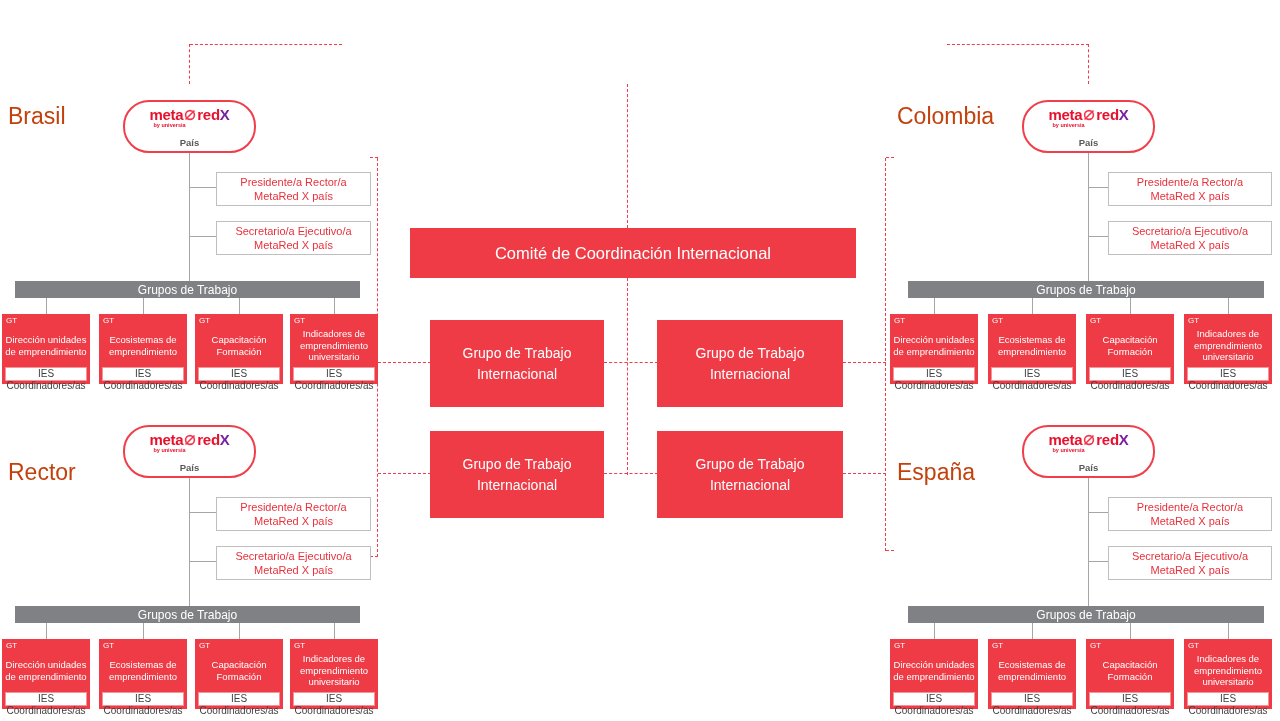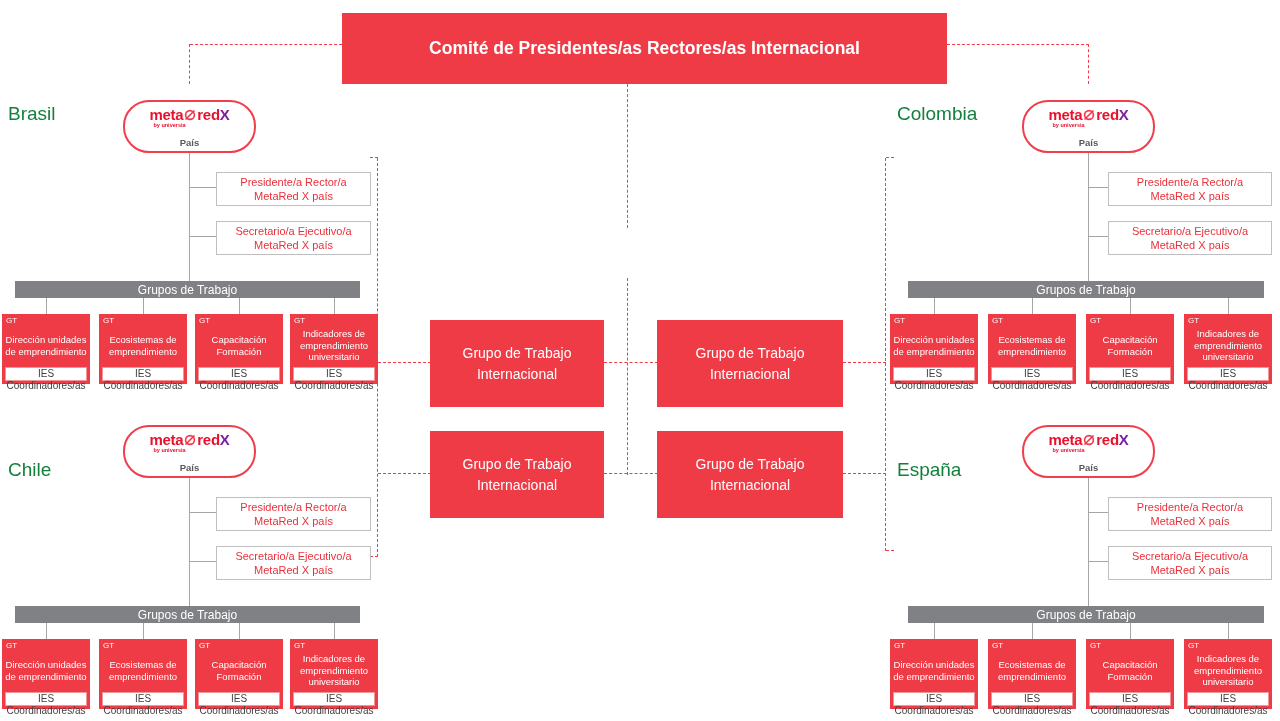--- a/index.html
+++ b/index.html
@@ -24,21 +24,21 @@
   
   .hline{position:absolute;height:1px;background:#A6A6A6;}
   .vline{position:absolute;width:1px;background:#A6A6A6;}
 
   
   .country{position:absolute;width:382px;height:292px;}
   .v-left {--logoL:123px;--trunkX:189px;--roleL:216px;--roleW:155px;--barL:15px;--barW:345px;
            --g1:2px;--g2:99px;--g3:195px;--g4:290px;--c1:46px;--c2:143px;--c3:239px;--c4:334px;--labelL:8px;}
   .v-right{--logoL:137px;--trunkX:203px;--roleL:223px;--roleW:164px;--barL:23px;--barW:356px;
            --g1:5px;--g2:103px;--g3:201px;--g4:299px;--c1:49px;--c2:147px;--c3:245px;--c4:343px;--labelL:12px;}
-  .clabel{position:absolute;left:var(--labelL);font-size:19px;color:#15803d;}
+  .clabel{position:absolute;left:var(--labelL);font-size:23px;color:#c2410c;}
   .row-top .clabel{top:5px;}
   .row-bottom .clabel{top:36px;}
 
   .logo{position:absolute;left:var(--logoL);top:2px;width:133px;height:53px;background:#fff;
         border:2px solid #F03E4B;border-radius:26px;box-sizing:border-box;}
   .l1{margin-top:6px;text-align:center;font-weight:bold;font-size:15px;letter-spacing:-0.3px;line-height:14px;}
   .lm,.lr{color:#E8112D;}
   .lx{color:#7A1FA2;}
   .clip{vertical-align:-1px;margin:0 1px;}
   .l2{font-size:5.5px;font-weight:bold;color:#E8112D;text-align:center;padding-right:40px;line-height:6px;}
@@ -64,30 +64,30 @@
   .gtt{position:absolute;top:10px;bottom:17px;left:2px;right:2px;display:flex;align-items:center;
        justify-content:center;text-align:center;color:#fff;font-size:9.5px;line-height:1.25;}
   .ies{position:absolute;left:3px;right:3px;bottom:3px;height:12px;background:#fff;
        border:1px solid #F2959B;color:#3F3F3F;font-size:10px;line-height:12px;text-align:center;}
 </style>
 </head>
 <body>
 
 <div class="canvas">
 
-  <div class="redbox title">Comité de Presidentes/as Rectores/as Internacional</div>
 
   <div class="hdash" style="left:190px;top:44px;width:152px;"></div>
   <div class="vdash" style="left:189px;top:44px;height:40px;"></div>
   <div class="hdash" style="left:947px;top:44px;width:142px;"></div>
   <div class="vdash" style="left:1088px;top:44px;height:40px;"></div>
 
   <div class="vdash" style="left:627px;top:84px;height:144px;"></div>
   <div class="vdash" style="left:627px;top:278px;height:197px;"></div>
 
+  <div class="redbox committee">Comité de Coordinación Internacional</div>
 
   <div class="redbox gti gti-r1l">Grupo de Trabajo Internacional</div>
   <div class="redbox gti gti-r1r">Grupo de Trabajo Internacional</div>
   <div class="redbox gti gti-r2l">Grupo de Trabajo Internacional</div>
   <div class="redbox gti gti-r2r">Grupo de Trabajo Internacional</div>
 
   <div class="hdash" style="left:378px;top:362px;width:53px;"></div>
   <div class="hdash" style="left:604px;top:362px;width:54px;"></div>
   <div class="hdash" style="left:843px;top:362px;width:43px;"></div>
 
@@ -180,21 +180,21 @@
         <div class="ies">IES Coordinadores/as</div>
       </div>
     <div class="gt gt4">
         <span class="gtl">GT</span>
         <div class="gtt">Indicadores de emprendimiento universitario</div>
         <div class="ies">IES Coordinadores/as</div>
       </div>
   </section>
 
   <section class="country v-left row-bottom" style="left:0;top:423px;">
-    <div class="clabel">Chile</div>
+    <div class="clabel">Rector</div>
     <div class="logo">
       <div class="l1"><span class="lm">meta</span><svg class="clip" width="12" height="12" viewBox="0 0 12 12">
             <circle cx="6" cy="6" r="4.4" fill="none" stroke="#F4364C" stroke-width="1.6"></circle>
             <line x1="1.5" y1="10.5" x2="10.5" y2="1.5" stroke="#F4364C" stroke-width="1.6"></line>
           </svg><span class="lr">red</span><span class="lx">X</span></div>
       <div class="l2">by universia</div>
       <div class="lp">País</div>
     </div>
     <div class="vline trunk"></div>
     <div class="hline conn-p"></div>

